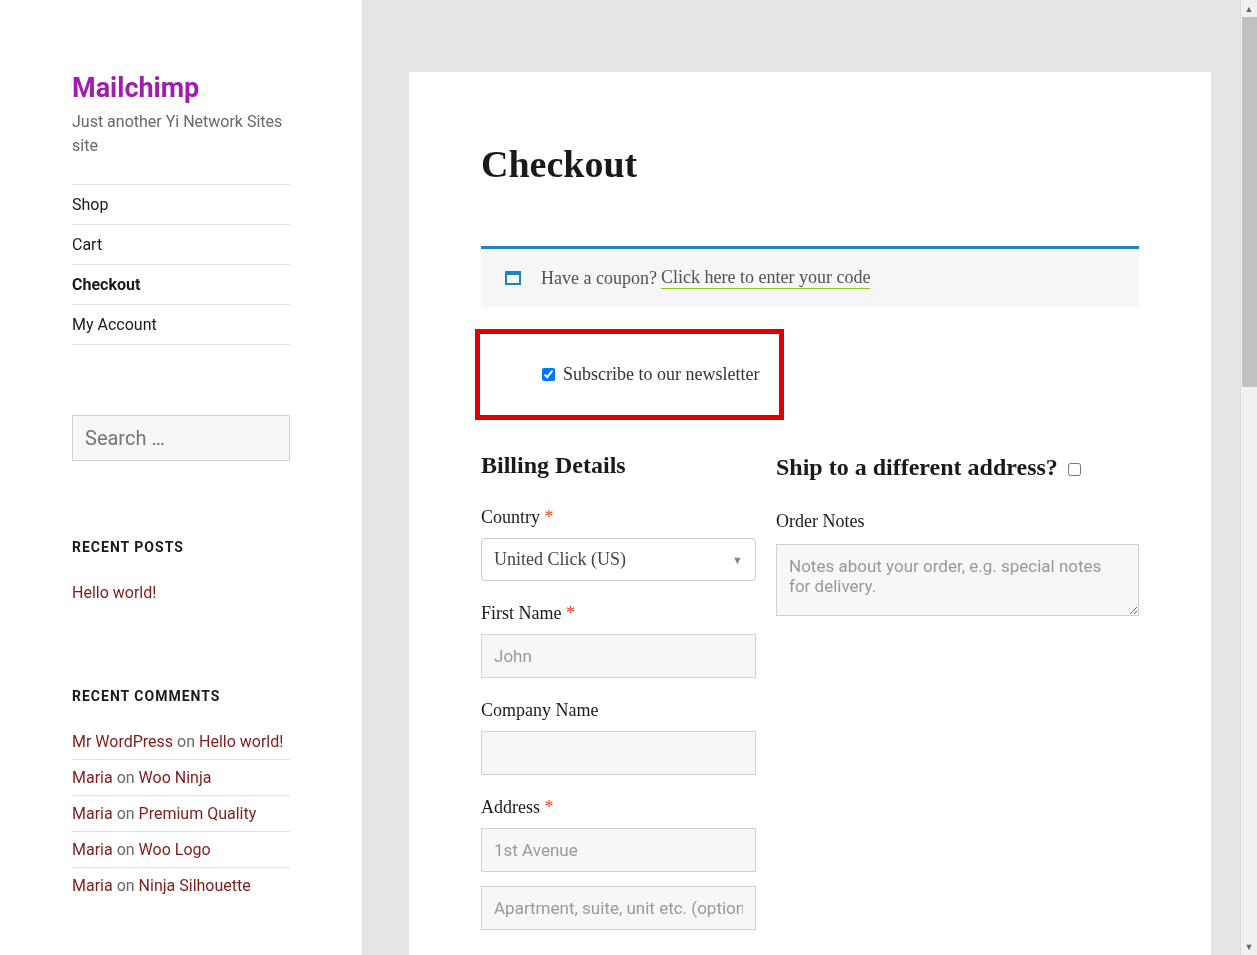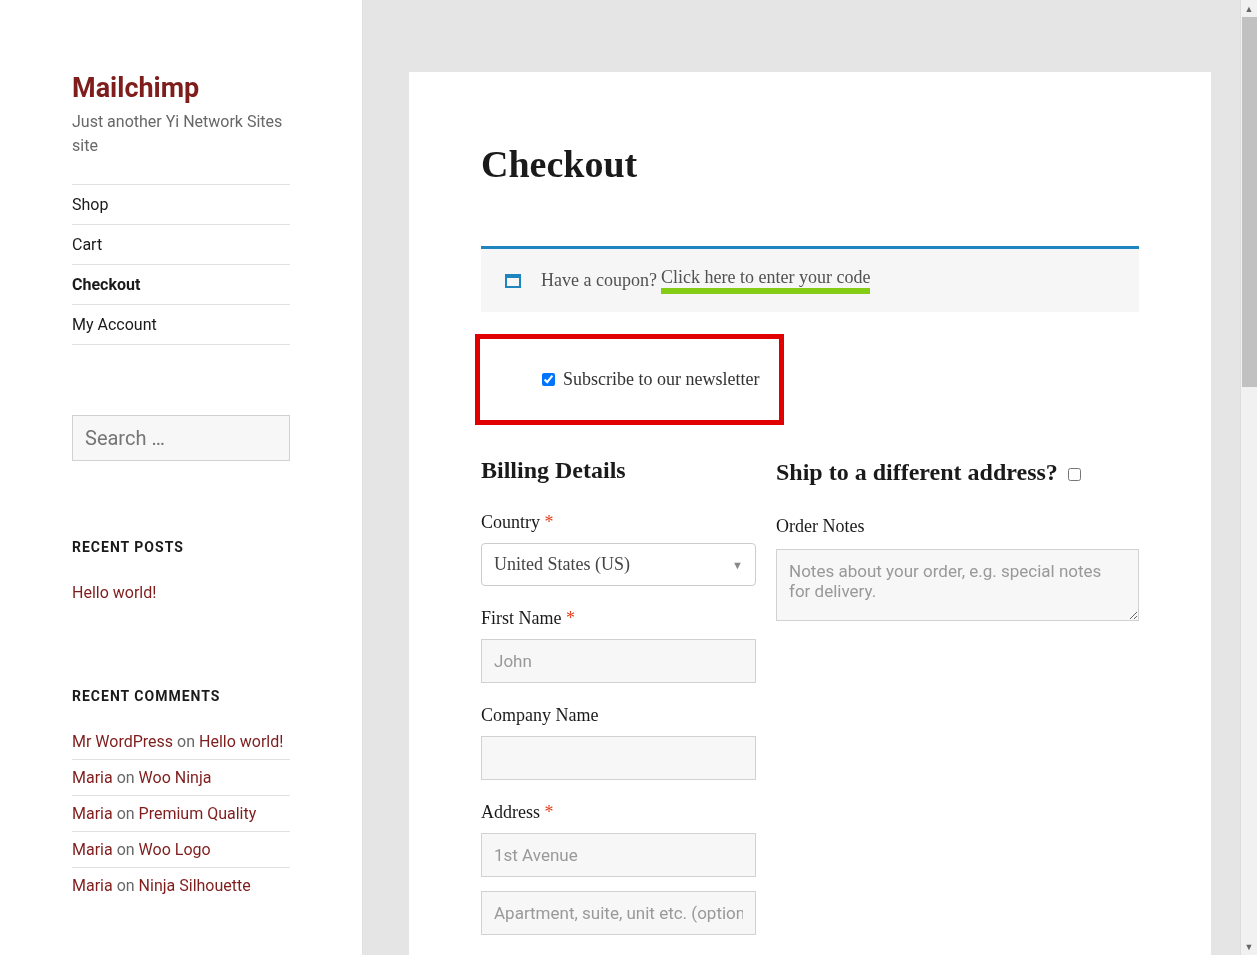--- a/index.html
+++ b/index.html
@@ -18,21 +18,21 @@
     width: 363px;
     padding: 72px 72px 0 72px;
     background: #fff;
     border-right: 1px solid #e0e0e0;
     flex-shrink: 0;
   }
   .site-title {
     font-family: -apple-system, BlinkMacSystemFont, "Segoe UI", Roboto, sans-serif;
     font-size: 27px;
     font-weight: 700;
-    color: #7f1d1d;
+    color: #a21caf;
     margin-bottom: 6px;
   }
   .site-tagline {
     font-family: -apple-system, BlinkMacSystemFont, "Segoe UI", Roboto, sans-serif;
     font-size: 16px;
     color: #686868;
     line-height: 1.5;
     margin-bottom: 26px;
   }
   .nav-list {
@@ -120,21 +120,21 @@
   .coupon-icon {
     width: 16px; height: 14px;
     border: 2px solid #1e85be;
     border-top-width: 4px;
     margin-right: 20px;
     flex-shrink: 0;
   }
   .coupon-notice a {
     color: #515151;
     text-decoration: none;
-    border-bottom: 6px solid #84cc16;
+    border-bottom: 1px solid #84cc16;
     margin-left: 4px;
   }
 
   .highlight-box {
     border: 5px solid #e00000;
     padding: 30px 20px 30px 18px;
     display: inline-block;
     margin-bottom: 32px;
     margin-left: -6px;
   }
@@ -315,21 +315,21 @@
       </label>
     </div>
 
     <div class="columns">
       <div class="col-left">
         <h3 class="section-heading">Billing Details</h3>
 
         <div class="form-row">
           <label><span>Country </span><span class="req">*</span></label>
           <div class="select-wrap">
-            <span>United States (US)</span>
+            <span>United Click (US)</span>
             <span class="caret">▼</span>
           </div>
         </div>
 
         <div class="name-row">
           <div class="form-row">
             <label><span>First Name </span><span class="req">*</span></label>
             <input class="text-input" type="text" placeholder="John" style="">
           </div>
         </div>

